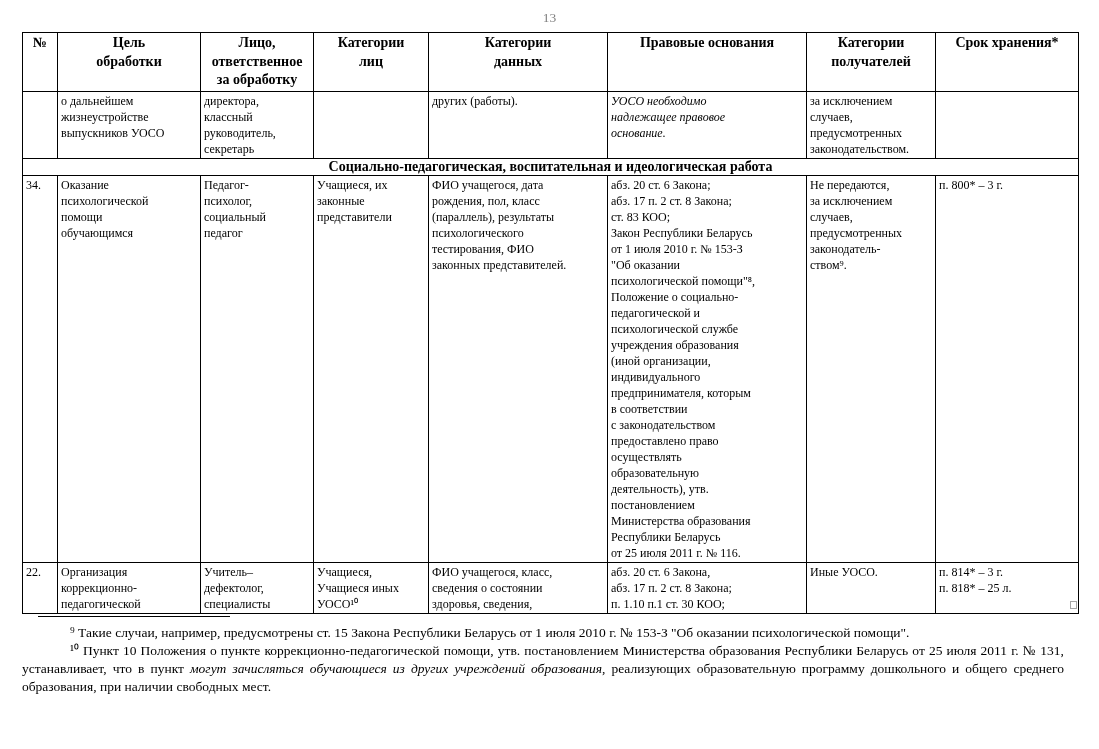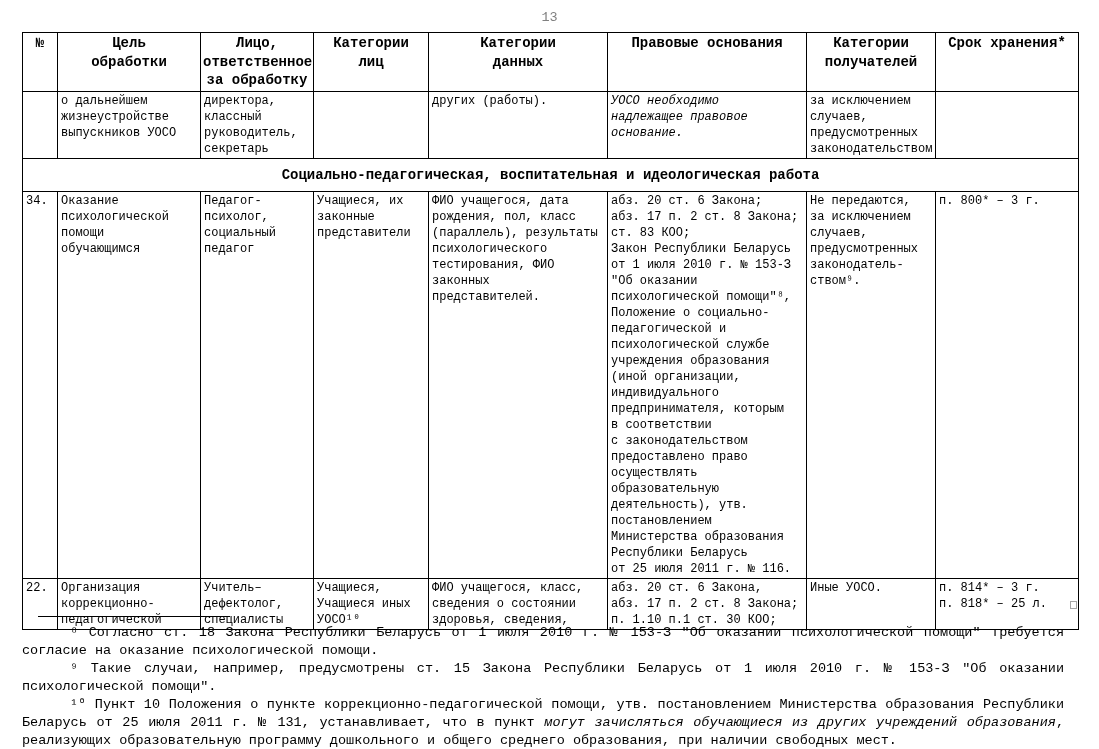--- a/index.html
+++ b/index.html
@@ -2,21 +2,21 @@
 <html><head>
 <meta charset="utf-8">
 <style>
   * { box-sizing: border-box; margin: 0; padding: 0; }
   html, body { background: #ffffff; }
   .page {
     position: relative;
     width: 1099px;
     height: 749px;
     background: #ffffff;
-    font-family: Liberation Mono, monospace;
+    font-family: Liberation Serif, serif;
     color: #000000;
     overflow: hidden;
   }
   .page-number {
     position: absolute;
     top: 10px;
     left: 0;
     width: 100%;
     text-align: center;
     font-size: 13.5px;
@@ -49,21 +49,21 @@
   tr.header-row { height: 58px; }
   tr.cont-row { height: 65px; }
   tr.section-row { height: 17px; }
   tr.row-34 { height: 383px; padding-left: 44px; }
   tr.row-35 { height: 47px; }
   tr.section-row td {
     font-weight: bold;
     text-align: center;
     font-size: 14px;
     line-height: 16px;
-    padding: 8px;
+    padding: 0;
     vertical-align: middle;
     white-space: normal;
   }
   td.italic-cell { font-style: italic; }
   .anchor-marker {
     position: absolute;
     left: 1070px;
     top: 601px;
     width: 7px;
     height: 8px;
@@ -223,18 +223,17 @@
         <td>п. 814* – 3 г.
 п. 818* – 25 л.</td>
       </tr>
     </tbody>
   </table>
 
   <div class="anchor-marker"></div>
 
   <div class="footnotes">
     <div class="fn-separator"></div>
-    <p class="footnote">⁸ Согласно ст. 18 Закона Республики Беларусь от 1 июля 2010 г. № 153-З "Об оказании психологической помощи" требуется согласие на оказание психологической помощи.</p>
     <p class="footnote">⁹ Такие случаи, например, предусмотрены ст. 15 Закона Республики Беларусь от 1 июля 2010 г. № 153-З "Об оказании психологической помощи".</p>
     <p class="footnote"><span>¹⁰ Пункт 10 Положения о пункте коррекционно-педагогической помощи, утв. постановлением Министерства образования Республики Беларусь от 25 июля 2011 г. № 131, устанавливает, что в пункт </span><span class="ital">могут зачисляться обучающиеся из других учреждений образования</span><span>, реализующих образовательную программу дошкольного и общего среднего образования, при наличии свободных мест.</span></p>
   </div>
 
 </div>
 
 </body></html>

